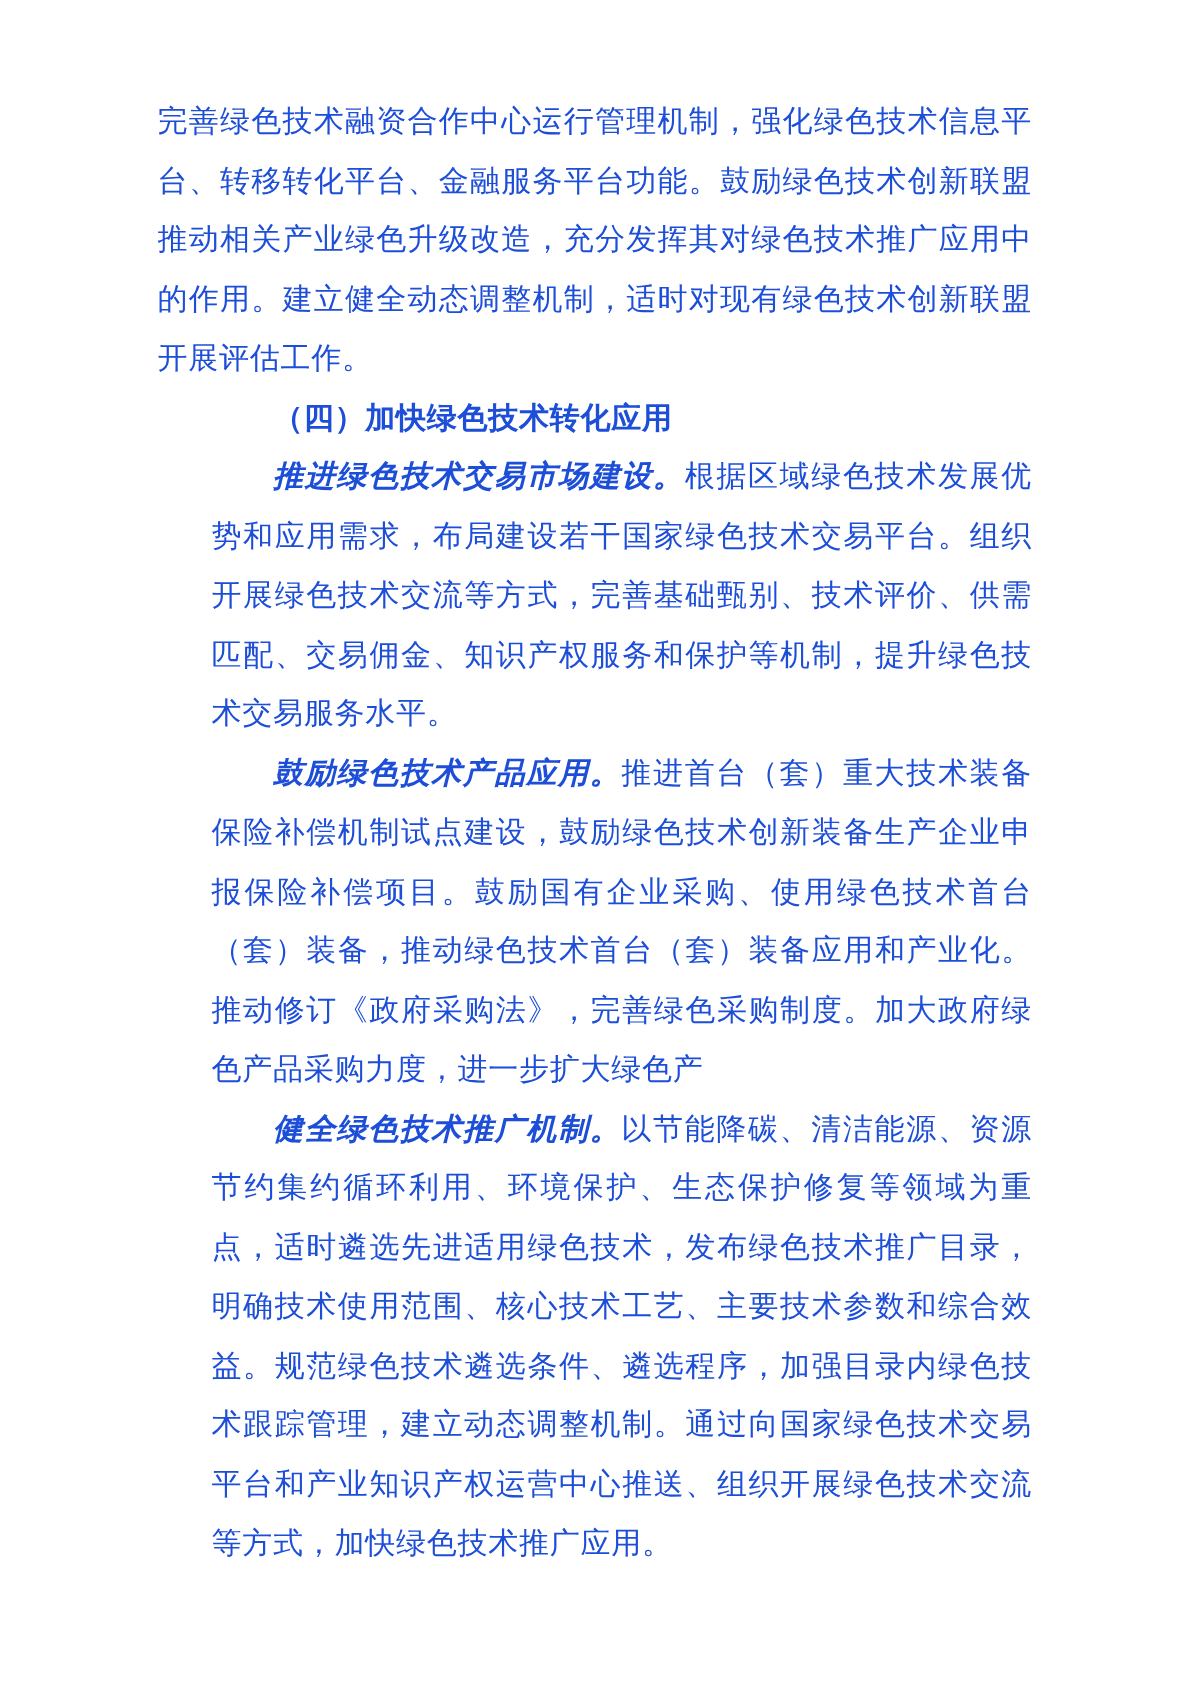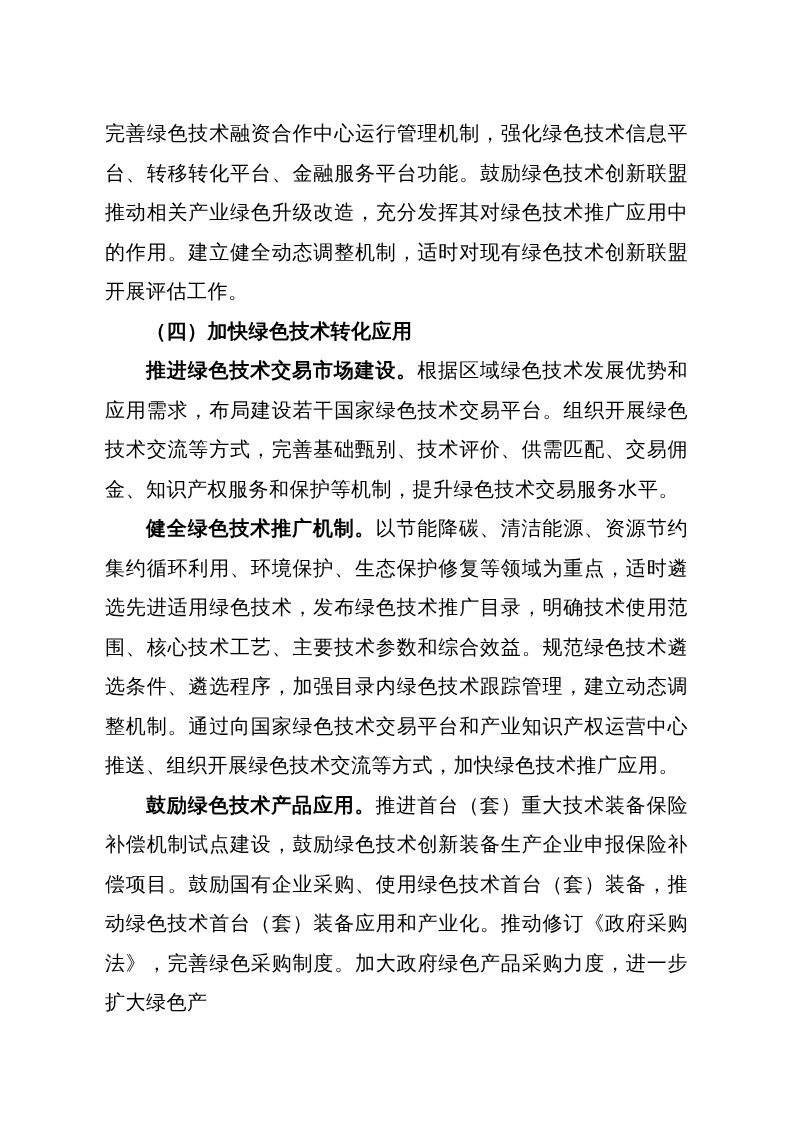--- a/index.html
+++ b/index.html
@@ -6,50 +6,52 @@
     margin: 0;
     padding: 0;
     background: #ffffff;
   }
   .page {
     position: relative;
     width: 793px;
     height: 1122px;
     background: #ffffff;
     box-sizing: border-box;
-    padding: 114px 105px 0 105px;
+    padding: 62px 105px 0 105px;
     overflow: hidden;
     font-family: "Liberation Serif", "DejaVu Serif", serif;
-    color: #000000;
+    color: #1d4ed8;
   }
   .para {
     margin: 0;
     font-size: 20px;
     line-height: 39.5px;
     text-align: justify;
     letter-spacing: 0.5px;
   }
   .para.indent {
     text-indent: 41px;
+    margin-left: 36px;
   }
   .lead {
     font-weight: bold;
+    font-style: italic;
   }
   .heading-text {
     font-weight: bold;
   }
 </style>
 </head>
 <body>
 
 <div class="page">
 
   <p class="para"><span>完善绿色技术融资合作中心运行管理机制，强化绿色技术信息平台、转移转化平台、金融服务平台功能。鼓励绿色技术创新联盟推动相关产业绿色升级改造，充分发挥其对绿色技术推广应用中的作用。建立健全动态调整机制，适时对现有绿色技术创新联盟开展评估工作。</span></p>
 
   <p class="para indent"><span class="heading-text">（四）加快绿色技术转化应用</span></p>
 
   <p class="para indent"><span class="lead">推进绿色技术交易市场建设。</span><span>根据区域绿色技术发展优势和应用需求，布局建设若干国家绿色技术交易平台。组织开展绿色技术交流等方式，完善基础甄别、技术评价、供需匹配、交易佣金、知识产权服务和保护等机制，提升绿色技术交易服务水平。</span></p>
 
+  <p class="para indent"><span class="lead">鼓励绿色技术产品应用。</span><span>推进首台（套）重大技术装备保险补偿机制试点建设，鼓励绿色技术创新装备生产企业申报保险补偿项目。鼓励国有企业采购、使用绿色技术首台（套）装备，推动绿色技术首台（套）装备应用和产业化。推动修订《政府采购法》，完善绿色采购制度。加大政府绿色产品采购力度，进一步扩大绿色产</span></p>
+
   <p class="para indent"><span class="lead">健全绿色技术推广机制。</span><span>以节能降碳、清洁能源、资源节约集约循环利用、环境保护、生态保护修复等领域为重点，适时遴选先进适用绿色技术，发布绿色技术推广目录，明确技术使用范围、核心技术工艺、主要技术参数和综合效益。规范绿色技术遴选条件、遴选程序，加强目录内绿色技术跟踪管理，建立动态调整机制。通过向国家绿色技术交易平台和产业知识产权运营中心推送、组织开展绿色技术交流等方式，加快绿色技术推广应用。</span></p>
-
-  <p class="para indent"><span class="lead">鼓励绿色技术产品应用。</span><span>推进首台（套）重大技术装备保险补偿机制试点建设，鼓励绿色技术创新装备生产企业申报保险补偿项目。鼓励国有企业采购、使用绿色技术首台（套）装备，推动绿色技术首台（套）装备应用和产业化。推动修订《政府采购法》，完善绿色采购制度。加大政府绿色产品采购力度，进一步扩大绿色产</span></p>
 
 </div>
 
 </body></html>

